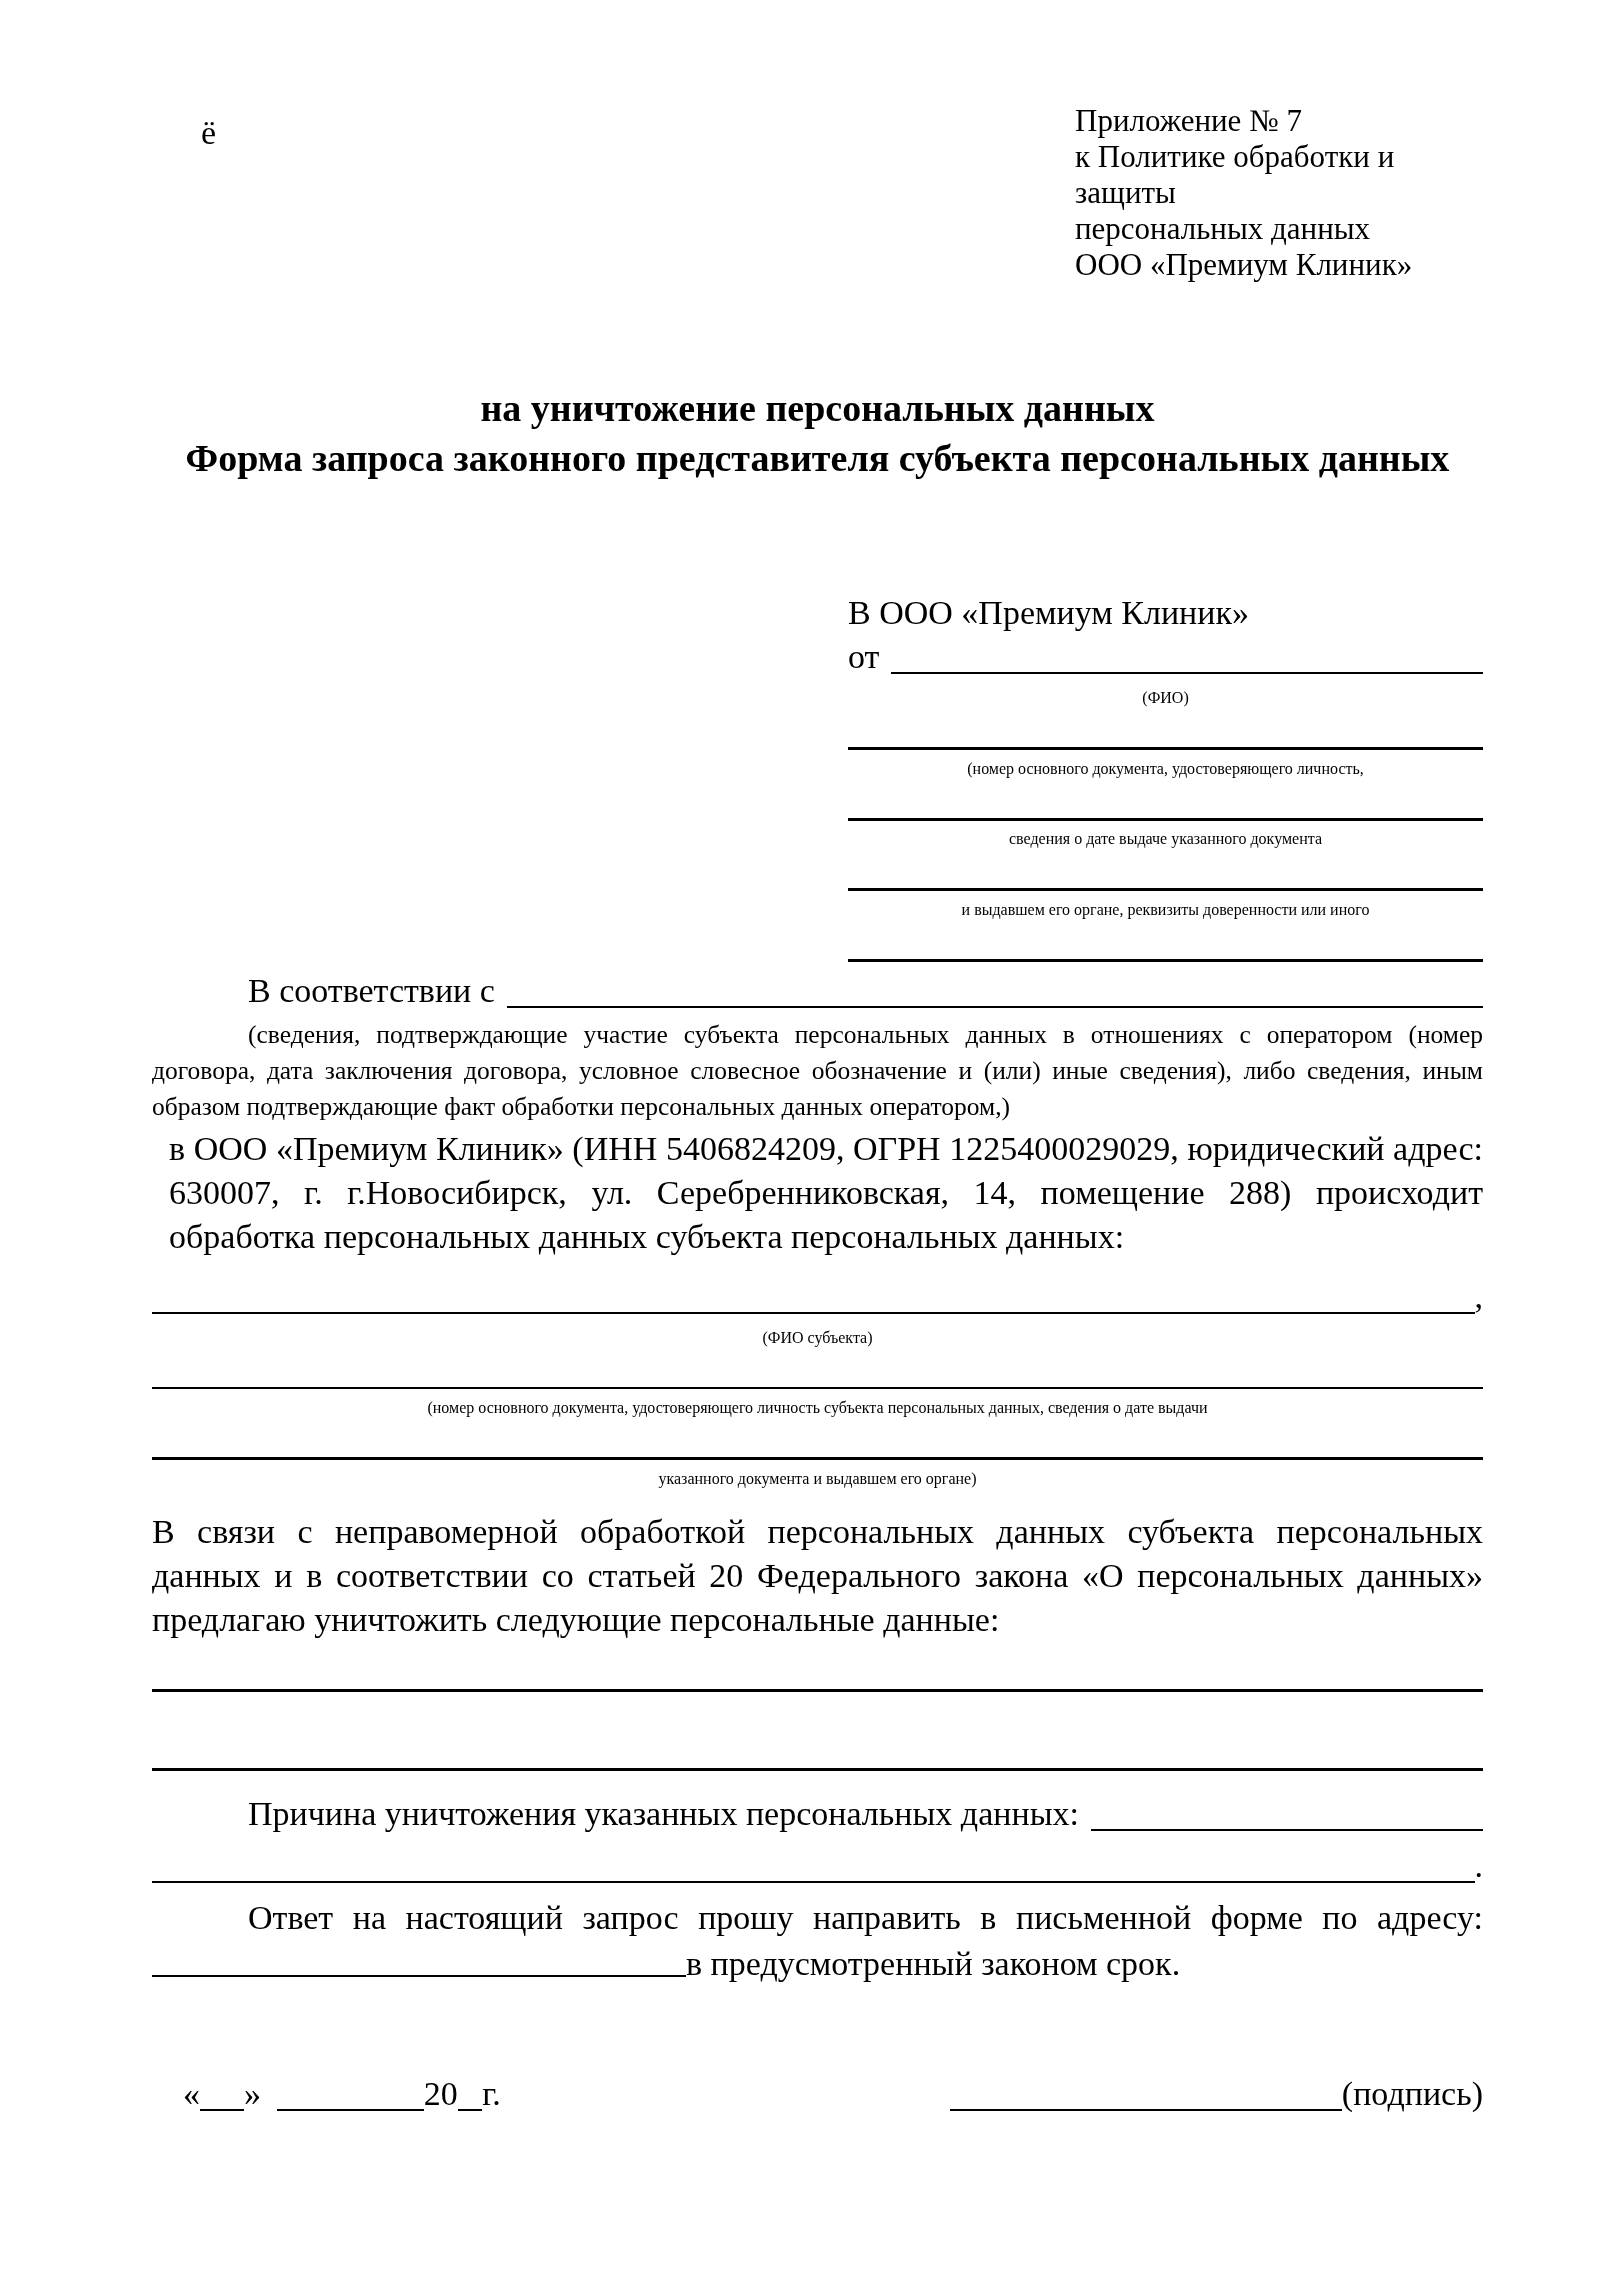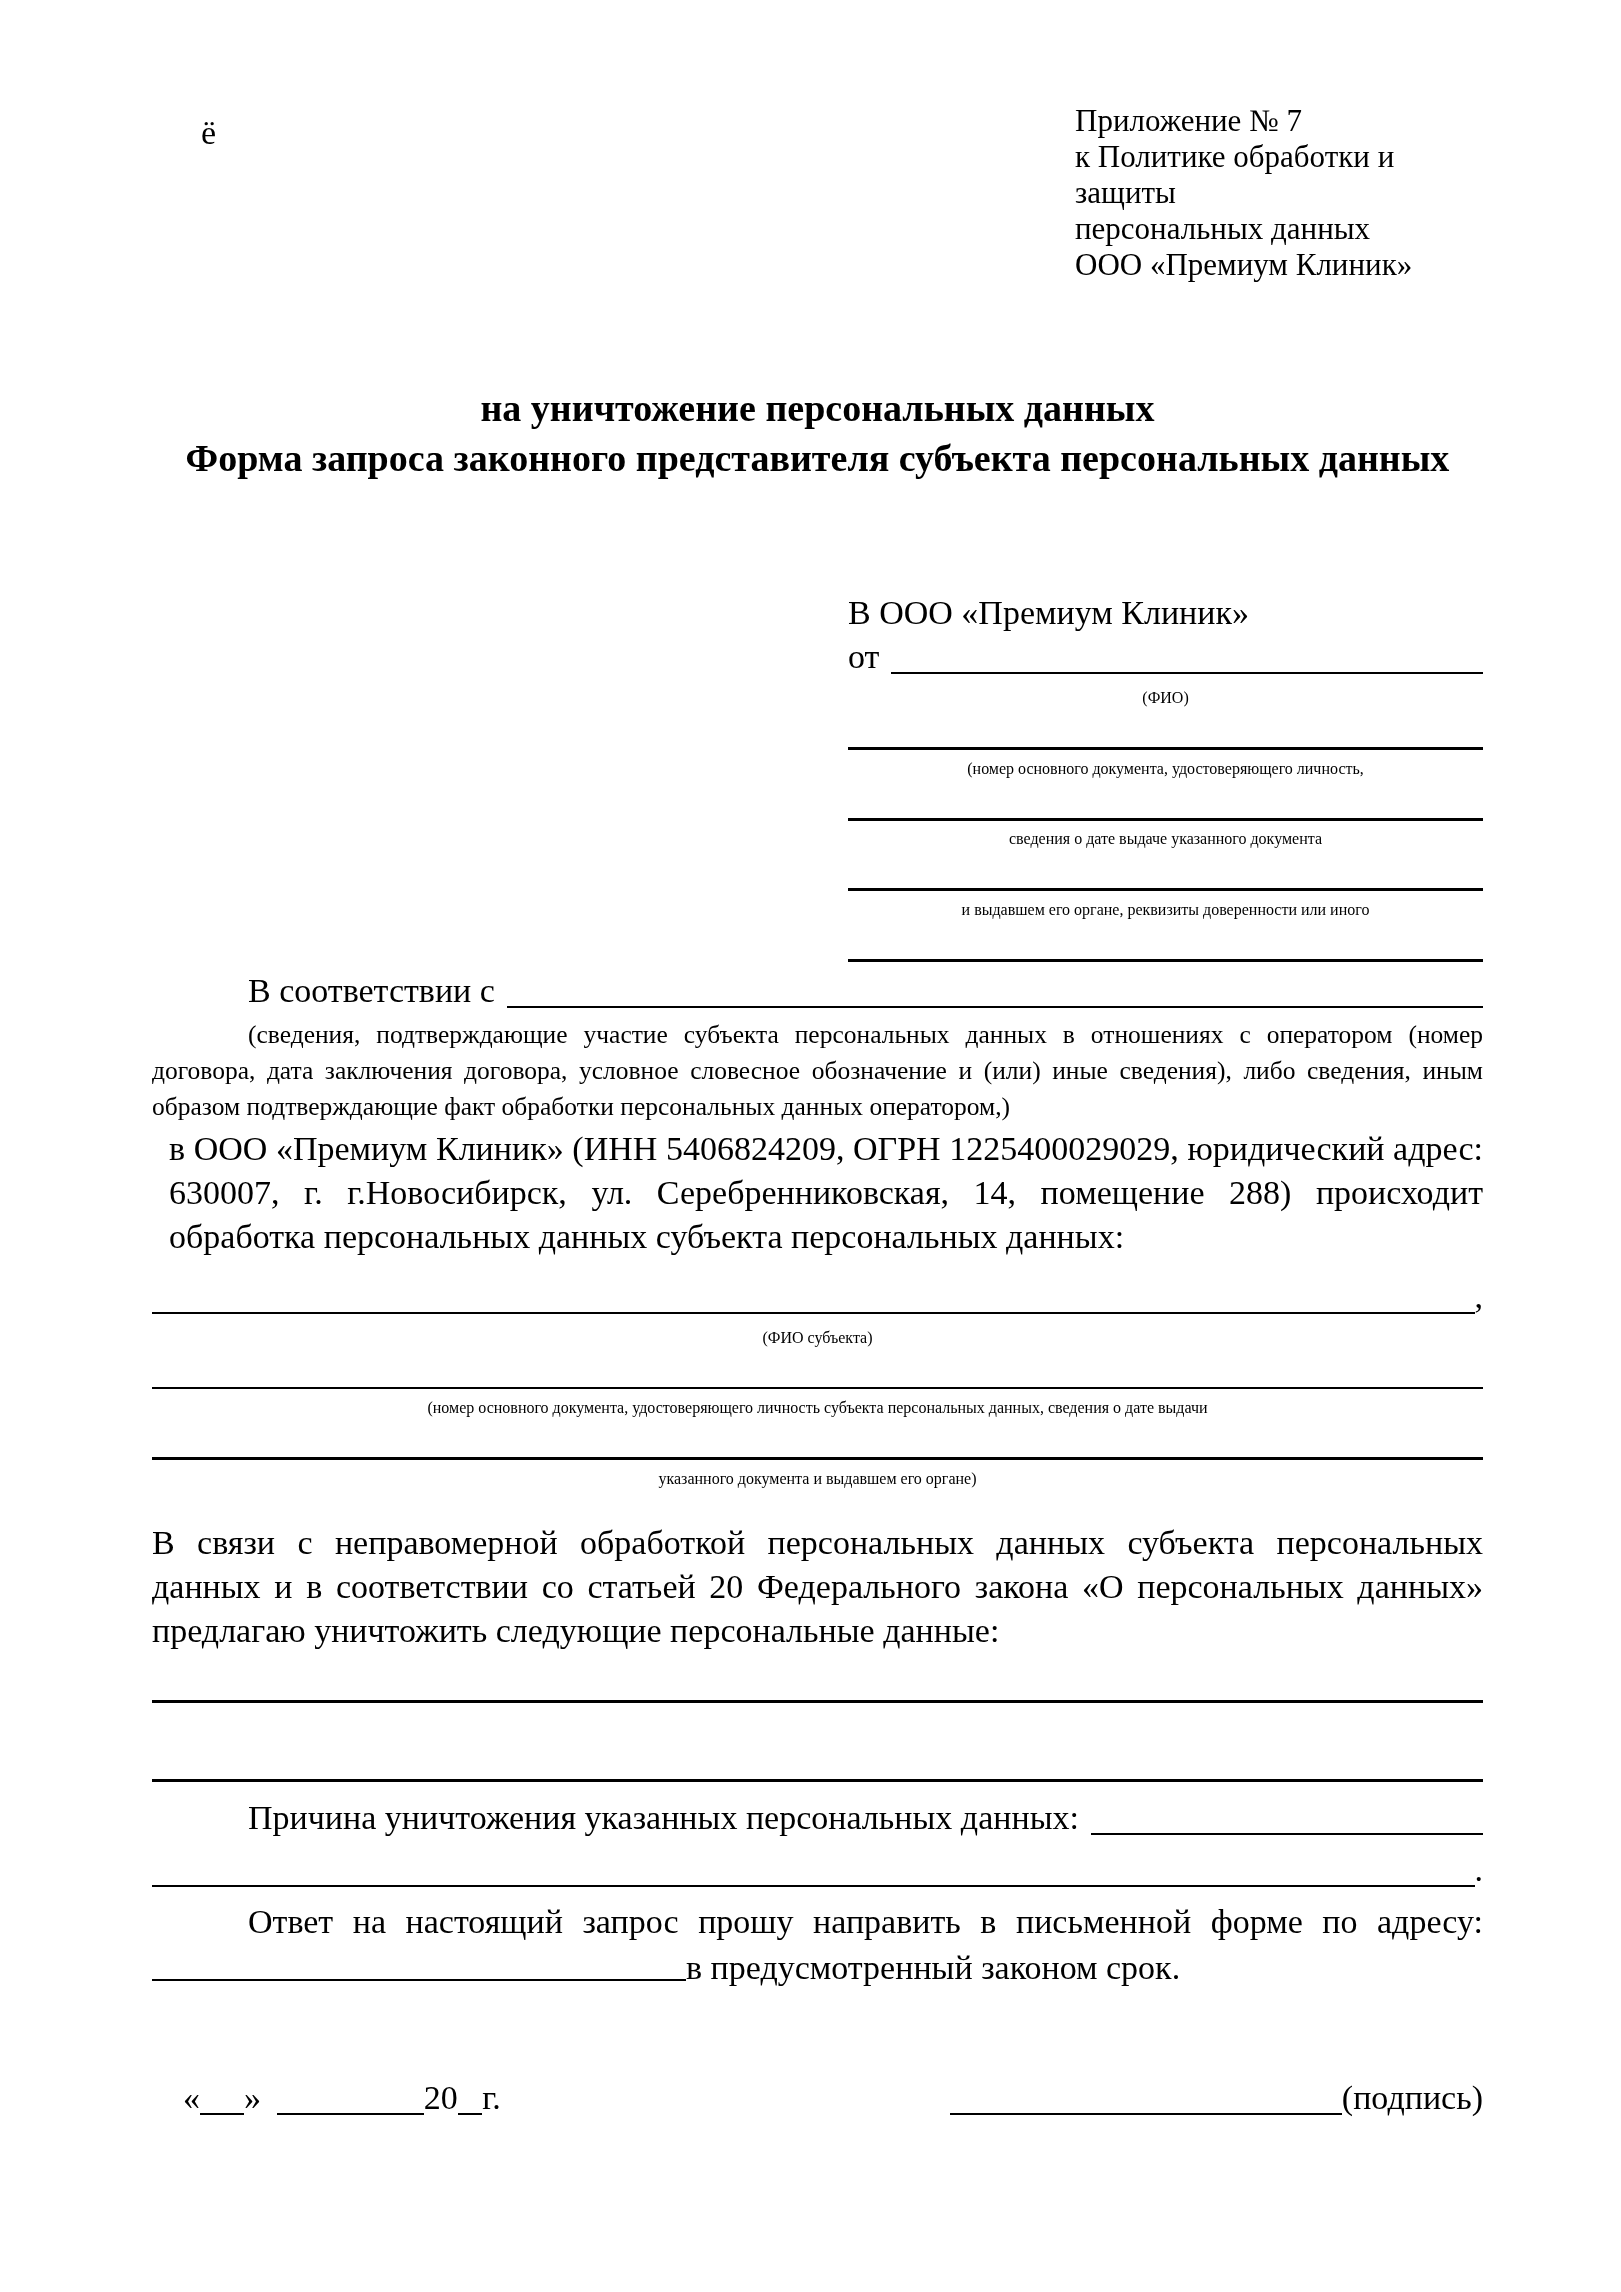--- a/index.html
+++ b/index.html
@@ -69,24 +69,24 @@
     line-height: 36px;
     text-align: justify;
     text-indent: 96px;
     white-space: normal;
     margin-top: 3.9px;
   }
   .para { text-align: justify; }
   .para.operator { margin-top: 2px; margin-left: 17px; }
   .subject-row { margin-top: 15.7px; }
   .cap.wide { white-space: normal; }
-  .para.destroy { margin-top: 26px; }
+  .para.destroy { margin-top: 15px; }
   .uline.blank1 { margin-top: 47px; }
   .uline.blank2 { margin-top: 76px; }
-  .reason-row { margin-top: 14px; padding-left: 96px; }
+  .reason-row { margin-top: 21px; padding-left: 96px; }
   .reason-end-row { margin-top: 7.8px; }
   .para.reply {
     margin-top: 7.8px;
     text-indent: 96px;
     text-align: justify;
     text-align-last: justify;
   }
   .reply-row { margin-top: 2px; align-items: center; }
   .u.w545 { width: 534px; }
   .u.w45 { width: 44px; }

